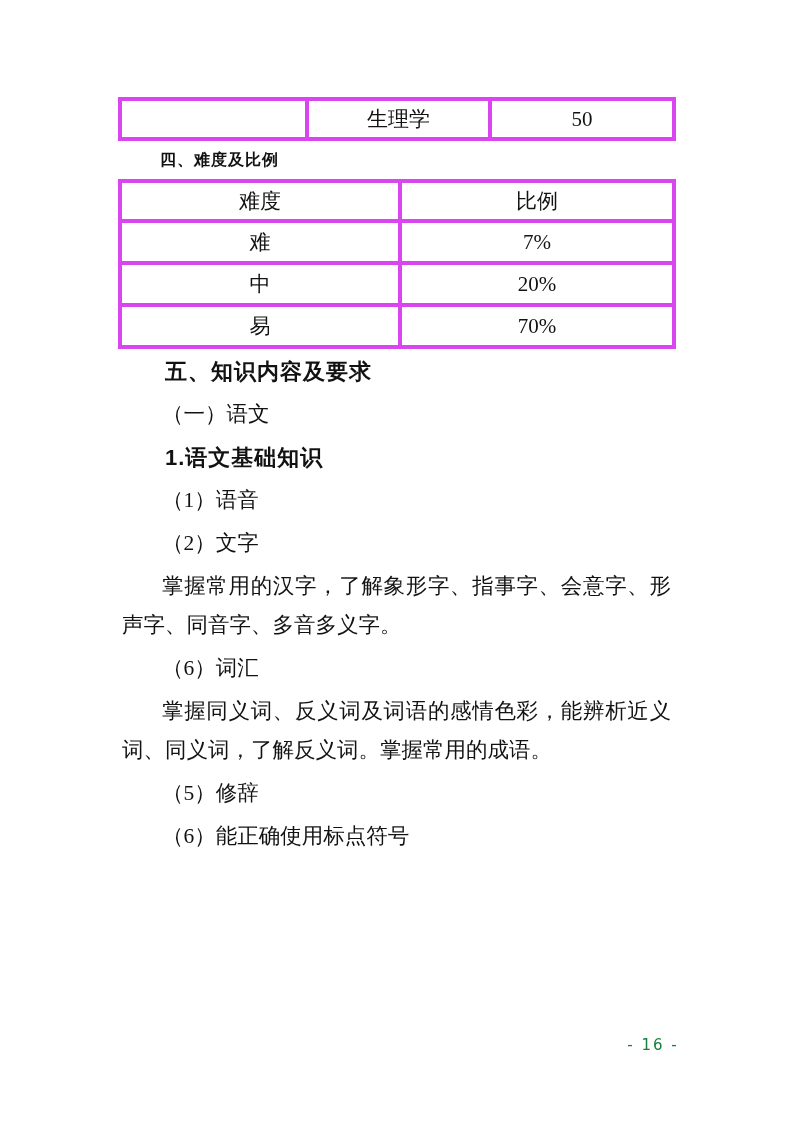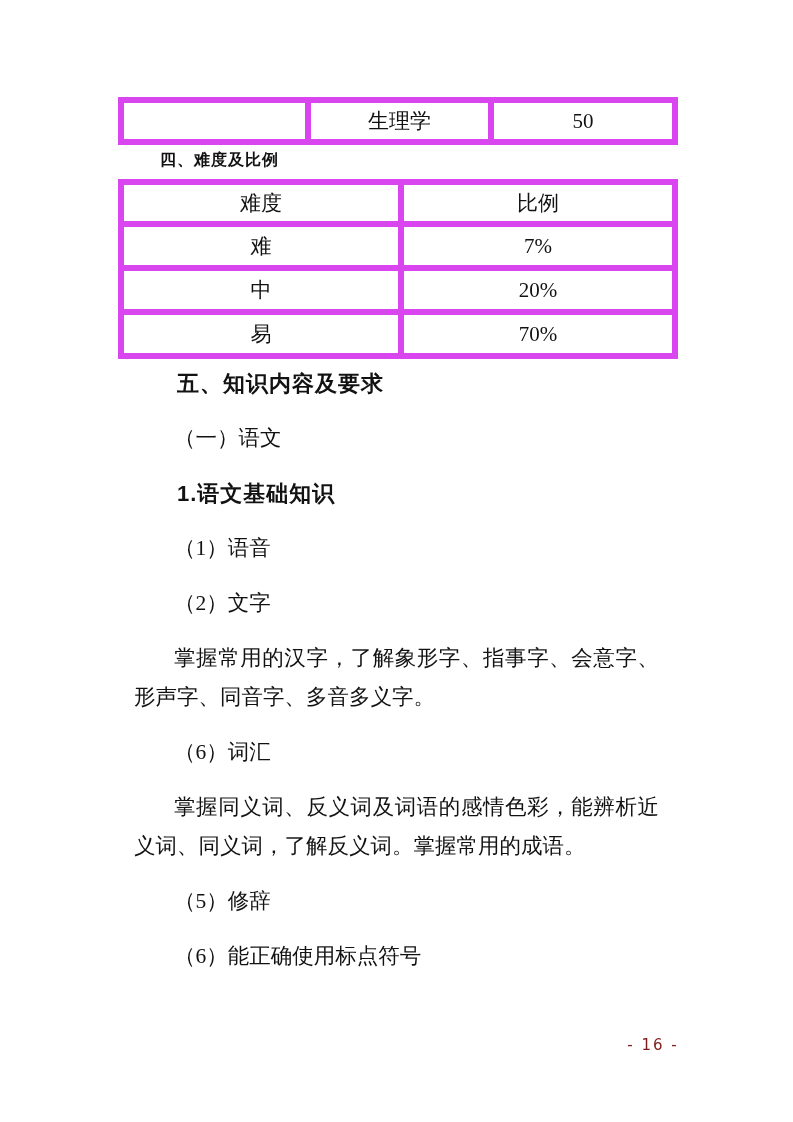--- a/index.html
+++ b/index.html
@@ -14,21 +14,21 @@
   }
 
   
   table.doc-table {
     border-collapse: collapse;
     table-layout: fixed;
     position: absolute;
     border: 2px solid #2b2b2b;
   }
   table.doc-table td, table.doc-table th {
-    border: 6px solid #d946ef;
+    border: 4px solid #d946ef;
     text-align: center;
     vertical-align: middle;
     padding: 0;
     font-size: 21px;
     font-weight: normal;
     overflow: hidden;
     white-space: nowrap;
   }
   .subject-table { left: 118px; top: 97px; width: 554px; }
   .subject-table td { height: 36px; }
@@ -50,41 +50,41 @@
   }
 
   
   .content {
     position: absolute;
     left: 118px;
     top: 348px;
     width: 557px;
     font-size: 21.5px;
   }
-  .content > div, .content > p { margin: 16px; line-height: 39px; }
+  .content > div, .content > p { margin: 4px; line-height: 39px; }
   .h-bold {
     font-family: "Liberation Sans", "DejaVu Sans", sans-serif;
     font-weight: bold;
     font-size: 22px;
     padding-left: 43px;
     letter-spacing: 1px;
   }
   .lead { padding-left: 40px; }
   .para { text-align: justify; text-indent: 40px; }
 
   
   .page-number {
     position: absolute;
     left: 608px;
     top: 1036px;
     width: 90px;
     text-align: center;
     font-family: "DejaVu Sans", "Liberation Sans", sans-serif;
     font-size: 15px;
-    color: #7f1d1d;
+    color: #15803d;
     letter-spacing: 2px;
   }
 </style>
 </head>
 <body>
 
 <div class="page">
 
   <table class="doc-table subject-table">
     <colgroup>

